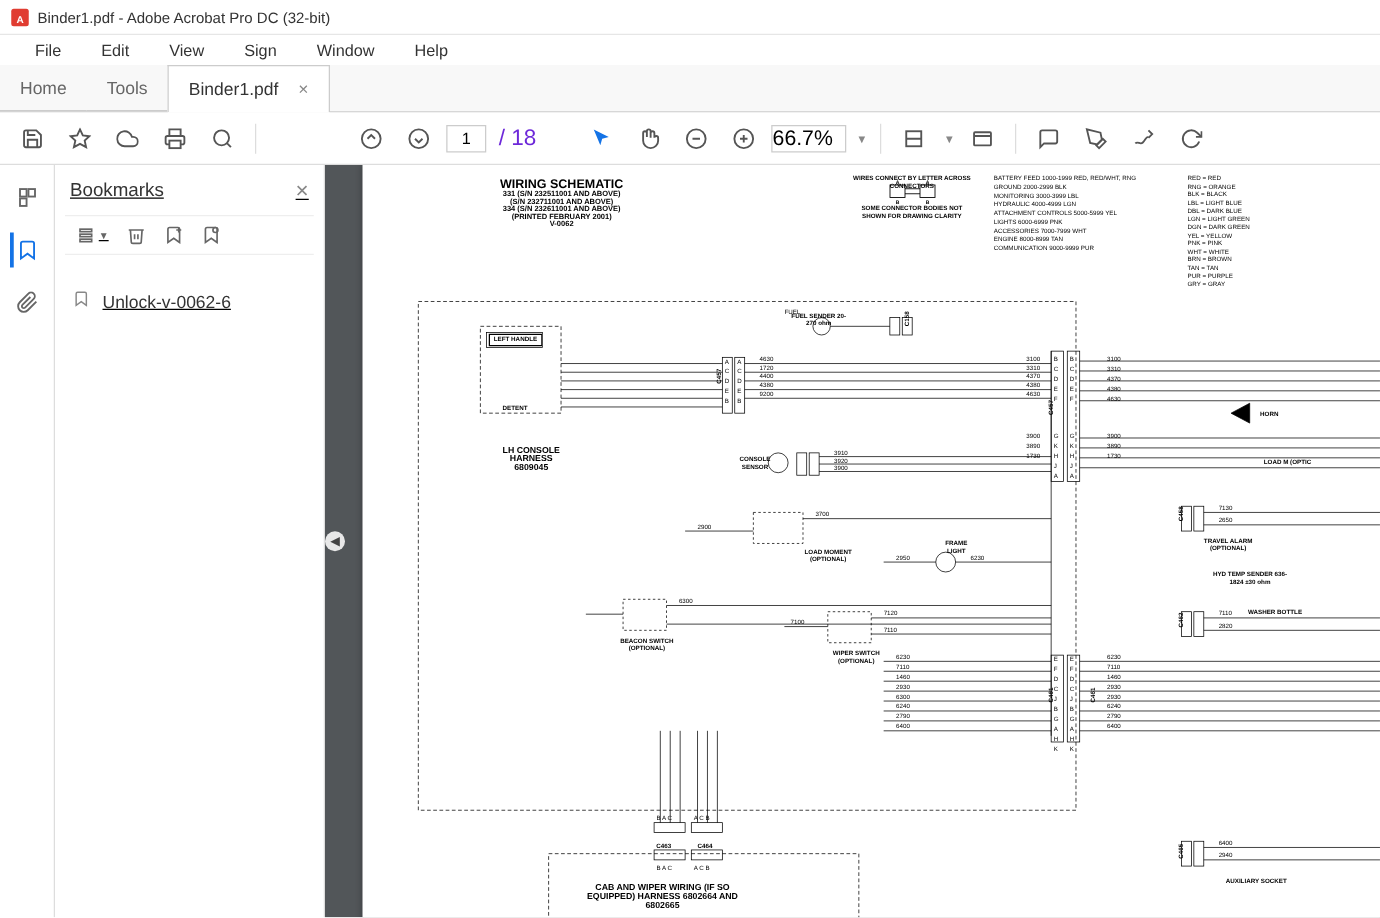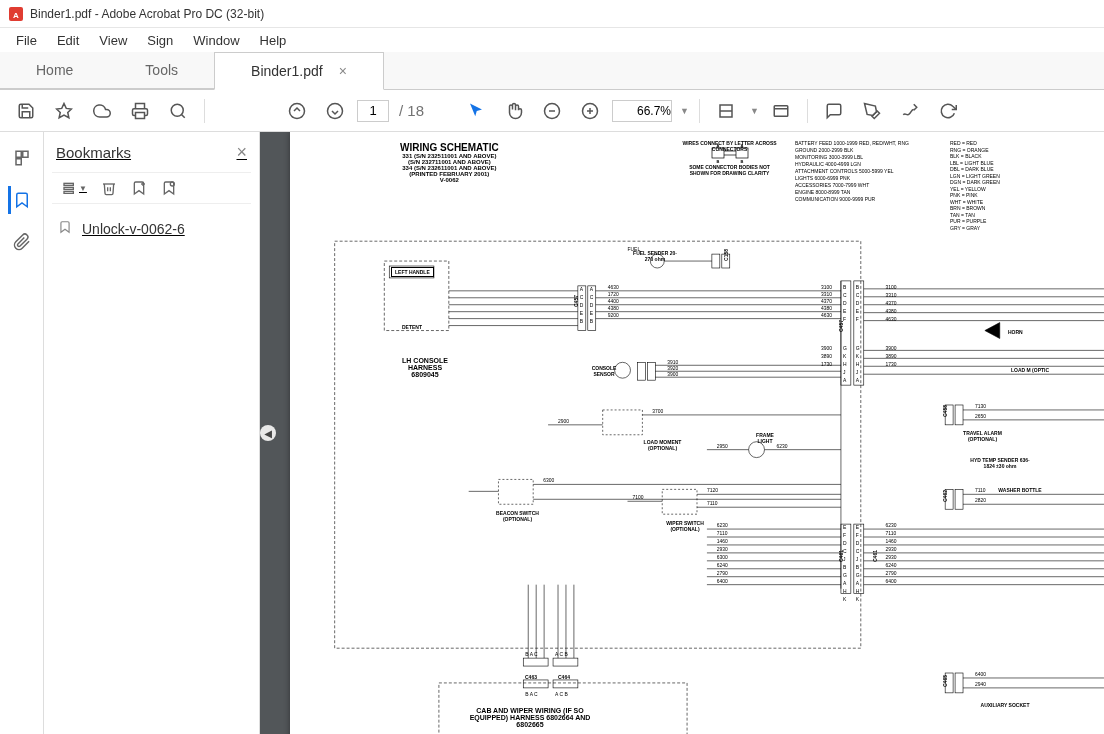--- a/index.html
+++ b/index.html
@@ -3,55 +3,55 @@
 <meta charset="utf-8">
 <style>
 * { margin: 0; padding: 0; box-sizing: border-box; font-family: "Segoe UI", Arial, sans-serif; }
 body { width: 1104px; height: 734px; overflow: hidden; background: #fff; display: flex; flex-direction: column; }
 
 
 .titlebar { height: 28px; display: flex; align-items: center; padding: 0 8px; background: #fff; border-bottom: 1px solid #e6e6e6; font-size: 12px; color: #333; }
 .titlebar .pdf-icon { width: 16px; height: 16px; margin-right: 6px; display: flex; align-items: center; justify-content: center; }
 
 
-.menubar { height: 24px; display: flex; align-items: center; padding: 0 8px; background: #fff; font-size: 13px; color: #333; gap: 4px; }
+.menubar { height: 24px; display: flex; align-items: center; padding: 0 20px; background: #fff; font-size: 13px; color: #333; gap: 16px; }
 .menubar .menu-item { padding: 2px 8px; cursor: pointer; }
 
 
 .tabbar { height: 38px; display: flex; align-items: flex-end; background: #f8f8f8; border-bottom: 1px solid #ccc; }
-.tabbar .tab { height: 38px; padding: 0 36px; display: flex; align-items: center; font-size: 14px; color: #666; cursor: pointer; border-bottom: 1px solid #ccc; }
+.tabbar .tab { height: 38px; padding: 0 16px; display: flex; align-items: center; font-size: 14px; color: #666; cursor: pointer; border-bottom: 1px solid #ccc; }
 .tabbar .tab.doc { background: #fff; border: 1px solid #ccc; border-bottom: 1px solid #fff; margin-bottom: -1px; color: #333; position: relative; }
 .tabbar .tab .close { margin-left: 16px; font-size: 14px; color: #888; }
 
 
 .toolbar { height: 42px; display: flex; align-items: center; padding: 0 10px; background: #fff; border-bottom: 1px solid #ddd; gap: 6px; }
 .toolbar .tbtn { width: 32px; height: 32px; display: flex; align-items: center; justify-content: center; cursor: pointer; color: #555; border-radius: 2px; }
 .toolbar .sep { width: 1px; height: 24px; background: #ddd; margin: 0 4px; }
 .toolbar .spacer { flex: 0 0 60px; }
 .toolbar .page-input { width: 32px; height: 22px; text-align: center; border: 1px solid #ccc; font-size: 13px; }
-.toolbar .page-total { font-size: 15px; color: #737373; margin: 0 4px; }
-.toolbar .zoom-input { width: 60px; height: 22px; text-align: right; border: 1px solid #ccc; font-size: 12px; }
+.toolbar .page-total { font-size: 18px; color: #6d28d9; margin: 0 4px; }
+.toolbar .zoom-input { width: 60px; height: 22px; text-align: left; border: 1px solid #ccc; font-size: 17px; }
 .toolbar .dd-arrow { font-size: 9px; color: #888; margin-left: 2px; cursor:pointer; }
 
 
 .main { flex: 1; display: flex; overflow: hidden; }
 
 
 .left-rail { width: 44px; background: #fff; border-right: 1px solid #ddd; display: flex; flex-direction: column; align-items: center; padding-top: 12px; gap: 14px; }
 .left-rail .rail-btn { width: 28px; height: 28px; display: flex; align-items: center; justify-content: center; cursor: pointer; color: #666; }
 .left-rail .rail-btn.active { border-left: 3px solid #1473e6; color: #1473e6; padding-right: 3px; }
 
 
 .bookmarks-panel { width: 216px; background: #fff; border-right: 1px solid #ddd; display: flex; flex-direction: column; text-decoration: underline; }
 .bm-header { height: 40px; display: flex; align-items: center; justify-content: space-between; padding: 0 12px; font-size: 15px; color: #333; }
 .bm-header .close-btn { font-size: 18px; color: #888; cursor: pointer; }
 .bm-tools { height: 32px; display: flex; align-items: center; padding: 0 10px; gap: 14px; color: #666; border-top: 1px solid #eee; border-bottom: 1px solid #eee; margin: 0 8px; }
 .bm-tools .bt { cursor: pointer; display: flex; align-items: center; }
 .bm-list { padding: 12px 8px; display: flex; flex-direction: column; gap: 10px; }
-.bm-item { display: flex; align-items: center; gap: 10px; padding: 4px 6px; cursor: pointer; font-size: 14px; color: #333; }
+.bm-item { display: flex; align-items: center; gap: 10px; padding: 4px 6px; cursor: pointer; font-size: 14px; color: #333; margin-top: 12px; }
 .bm-item .bm-icon { color: #888; }
 
 
 .collapse-handle { width: 16px; display: flex; align-items: center; justify-content: center; background: #525659; cursor: pointer; }
 .collapse-handle .circ { width: 16px; height: 16px; border-radius: 50%; background: #e8e8e8; display: flex; align-items: center; justify-content: center; font-size: 10px; color: #444; }
 
 
 .doc-viewport { flex: 1; background: #525659; overflow: hidden; position: relative; display: flex; justify-content: flex-start; align-items: flex-start; padding-left: 14px; }
 .doc-page { background: #fff; margin: 0; width: 820px; height: 640px; position: relative; box-shadow: 0 0 6px rgba(0,0,0,0.4); overflow: hidden; }
 

